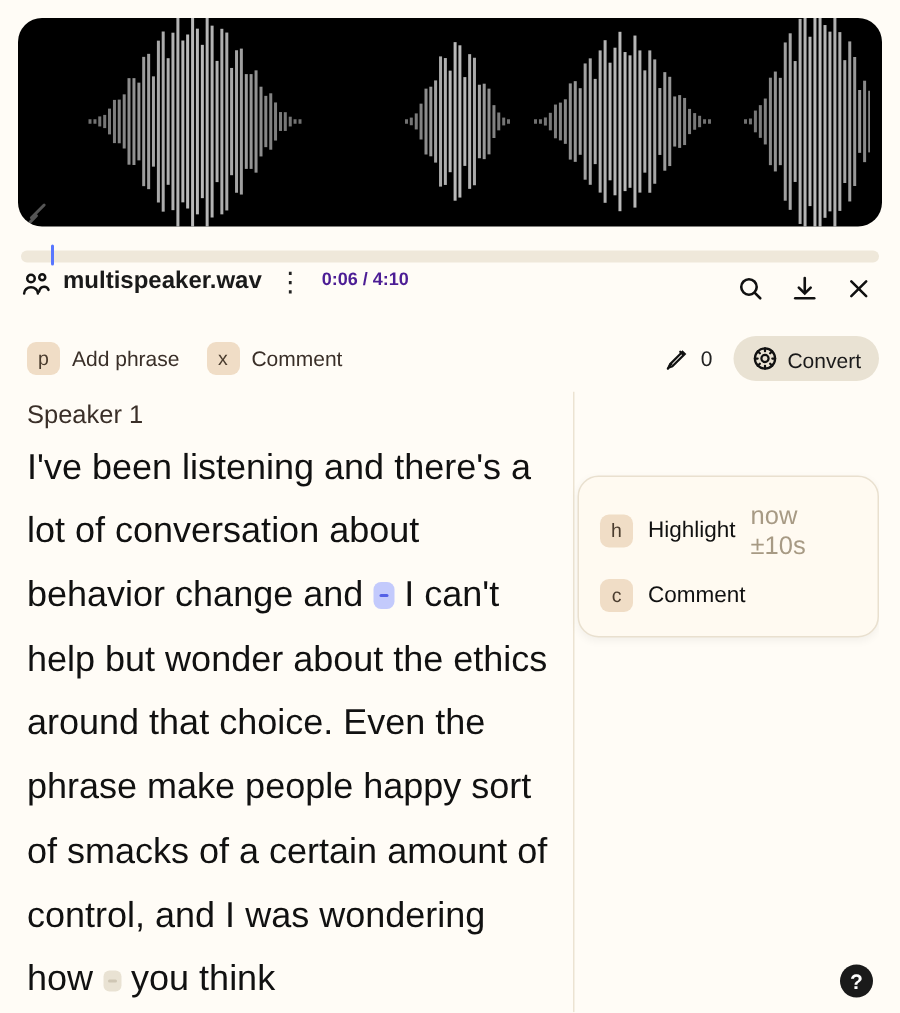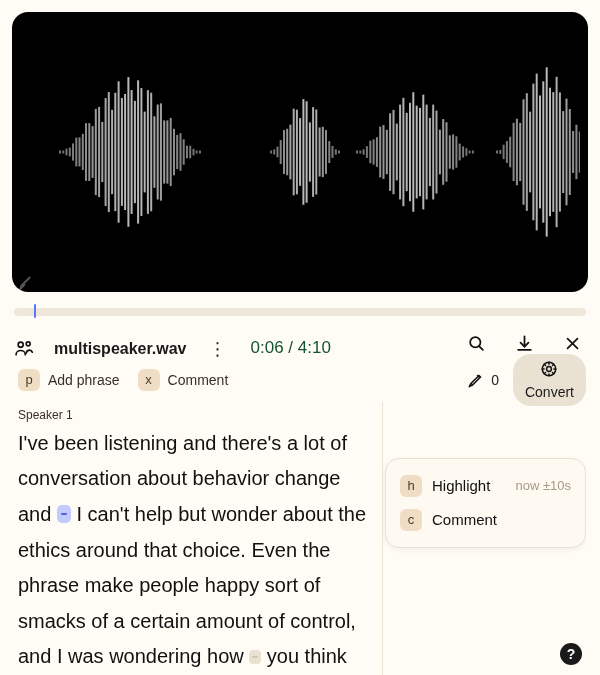--- a/index.html
+++ b/index.html
@@ -14,48 +14,48 @@
   .resize-grip::before { width:14px; left:0; bottom:3px; }
   .resize-grip::after { width:8px; left:0; bottom:-2px; }
 
   
   .panel { flex:1; background:#fffcf6; border-top-left-radius: 18px; border-top-right-radius: 18px; padding: 0 14px 0 14px; display:flex; flex-direction:column; position:relative; }
 
   .scrub-strip { height: 16px; position:relative; padding-top:4px; }
   .scrub-track { height:8px; width:100%; background:#efe8da; border-radius: 4px; }
   .scrub-handle { position:absolute; top:0; left:21px; width:2px; height:14px; background:#5876ff; border-radius:1px; }
 
-  .file-row { display:flex; align-items:flex-end; gap:20px; height:38px; }
+  .file-row { display:flex; align-items:flex-start; gap:8px; height:38px; }
   .file-row .spacer { flex:1; }
   .speaker-icon svg, .icon-btn svg { display:block; }
   .file-name { font-weight:600; font-size:16px; }
   .kebab { font-size:18px; line-height:1; padding:0 2px; color:#222; }
-  .time { font-size:17px; color:#14532d; margin-left:2px; }
+  .time { font-size:12px; color:#4c1d95; margin-left:2px;font-weight:bold; }
   .icon-btn { width:28px; height:28px; display:flex; align-items:center; justify-content:center; border-radius:6px; cursor:pointer; color:#111; }
 
   .tool-row { display:flex; align-items:center; gap:10px; height:44px; }
   .pill { display:flex; align-items:center; gap:8px; background:transparent; border-radius:8px; padding:2px 4px; cursor:pointer; font-size:14px; color:#3a2f28; }
   .keycap { display:inline-flex; align-items:center; justify-content:center; min-width:22px; height:22px; padding:0 6px; background:#f0ddc6; border-radius:6px; font-size:13px; color:#4a3c2e; font-weight:500; }
   .tool-row .spacer { flex:1; }
   .tool-pill-right { display:flex; align-items:center; gap:6px; font-size:14px; color:#222; padding:2px 4px; }
-  .convert-btn { display:flex; align-items:center; gap:6px; background:#e9e2d3; border-radius:18px; padding:6px 12px; font-size:14px; font-weight:500; color:#1a1a1a; cursor:pointer;flex-direction:column; }
+  .convert-btn { display:flex; align-items:flex-end; gap:6px; background:#e9e2d3; border-radius:18px; padding:6px 12px; font-size:14px; font-weight:500; color:#1a1a1a; cursor:pointer; }
 
   .content-row { flex:1; display:flex; overflow:hidden; }
   .transcript { flex:1; padding: 6px 8px 0 4px; overflow:hidden; }
-  .speaker-label { font-size:12px; color:#3a2f28; margin-bottom:4px; }
-  .transcript-text { font-size:20px; line-height:1.78; color:#111; }
+  .speaker-label { font-size:17px; color:#3a2f28; margin-bottom:4px; }
+  .transcript-text { font-size:24px; line-height:1.78; color:#111; }
   .gap-chip { display:inline-block; width:14px; height:18px; background:#c3cafc; border-radius:5px; vertical-align:-2px; position:relative; }
   .gap-chip::after { content:""; position:absolute; left:4px; right:4px; top:8px; height:2px; background:#5461e6; border-radius:1px; }
   .gap-faint { display:inline-block; width:12px; height:14px; background:#e9e2d3; border-radius:4px; vertical-align:-1px; position:relative; }
   .gap-faint::after { content:""; position:absolute; left:3px; right:3px; top:6px; height:2px; background:#cfc6b4; border-radius:1px; }
 
   .side-col { width:201px; position:relative; }
   .context-card { position:absolute; top:56px; left:0; right:0; background:#fffaf1; border:1px solid #e9e0cf; border-radius:14px; padding:10px 8px; box-shadow: 0 2px 6px rgba(0,0,0,0.05); }
   .context-item { display:flex; align-items:center; gap:10px; padding:6px 6px; font-size:15px; cursor:pointer; border-radius:8px; color:#111;}
-  .context-item .hint { margin-left:auto; font-size:13px; color:#a79a84; }
+  .context-item .hint { margin-left:auto; font-size:17px; color:#a79a84; }
 
   .help-fab { position:absolute; right:4px; bottom:10px; width:22px; height:22px; border-radius:11px; background:#1a1a1a; color:#fff; display:flex; align-items:center; justify-content:center; font-size:14px; font-weight:700; cursor:pointer; }
 
   .sep { width:1px; background:#ece3d2; align-self:stretch; margin:0 2px 0 6px; }
 </style>
 </head>
 <body>
 
 <div class="root">
 

